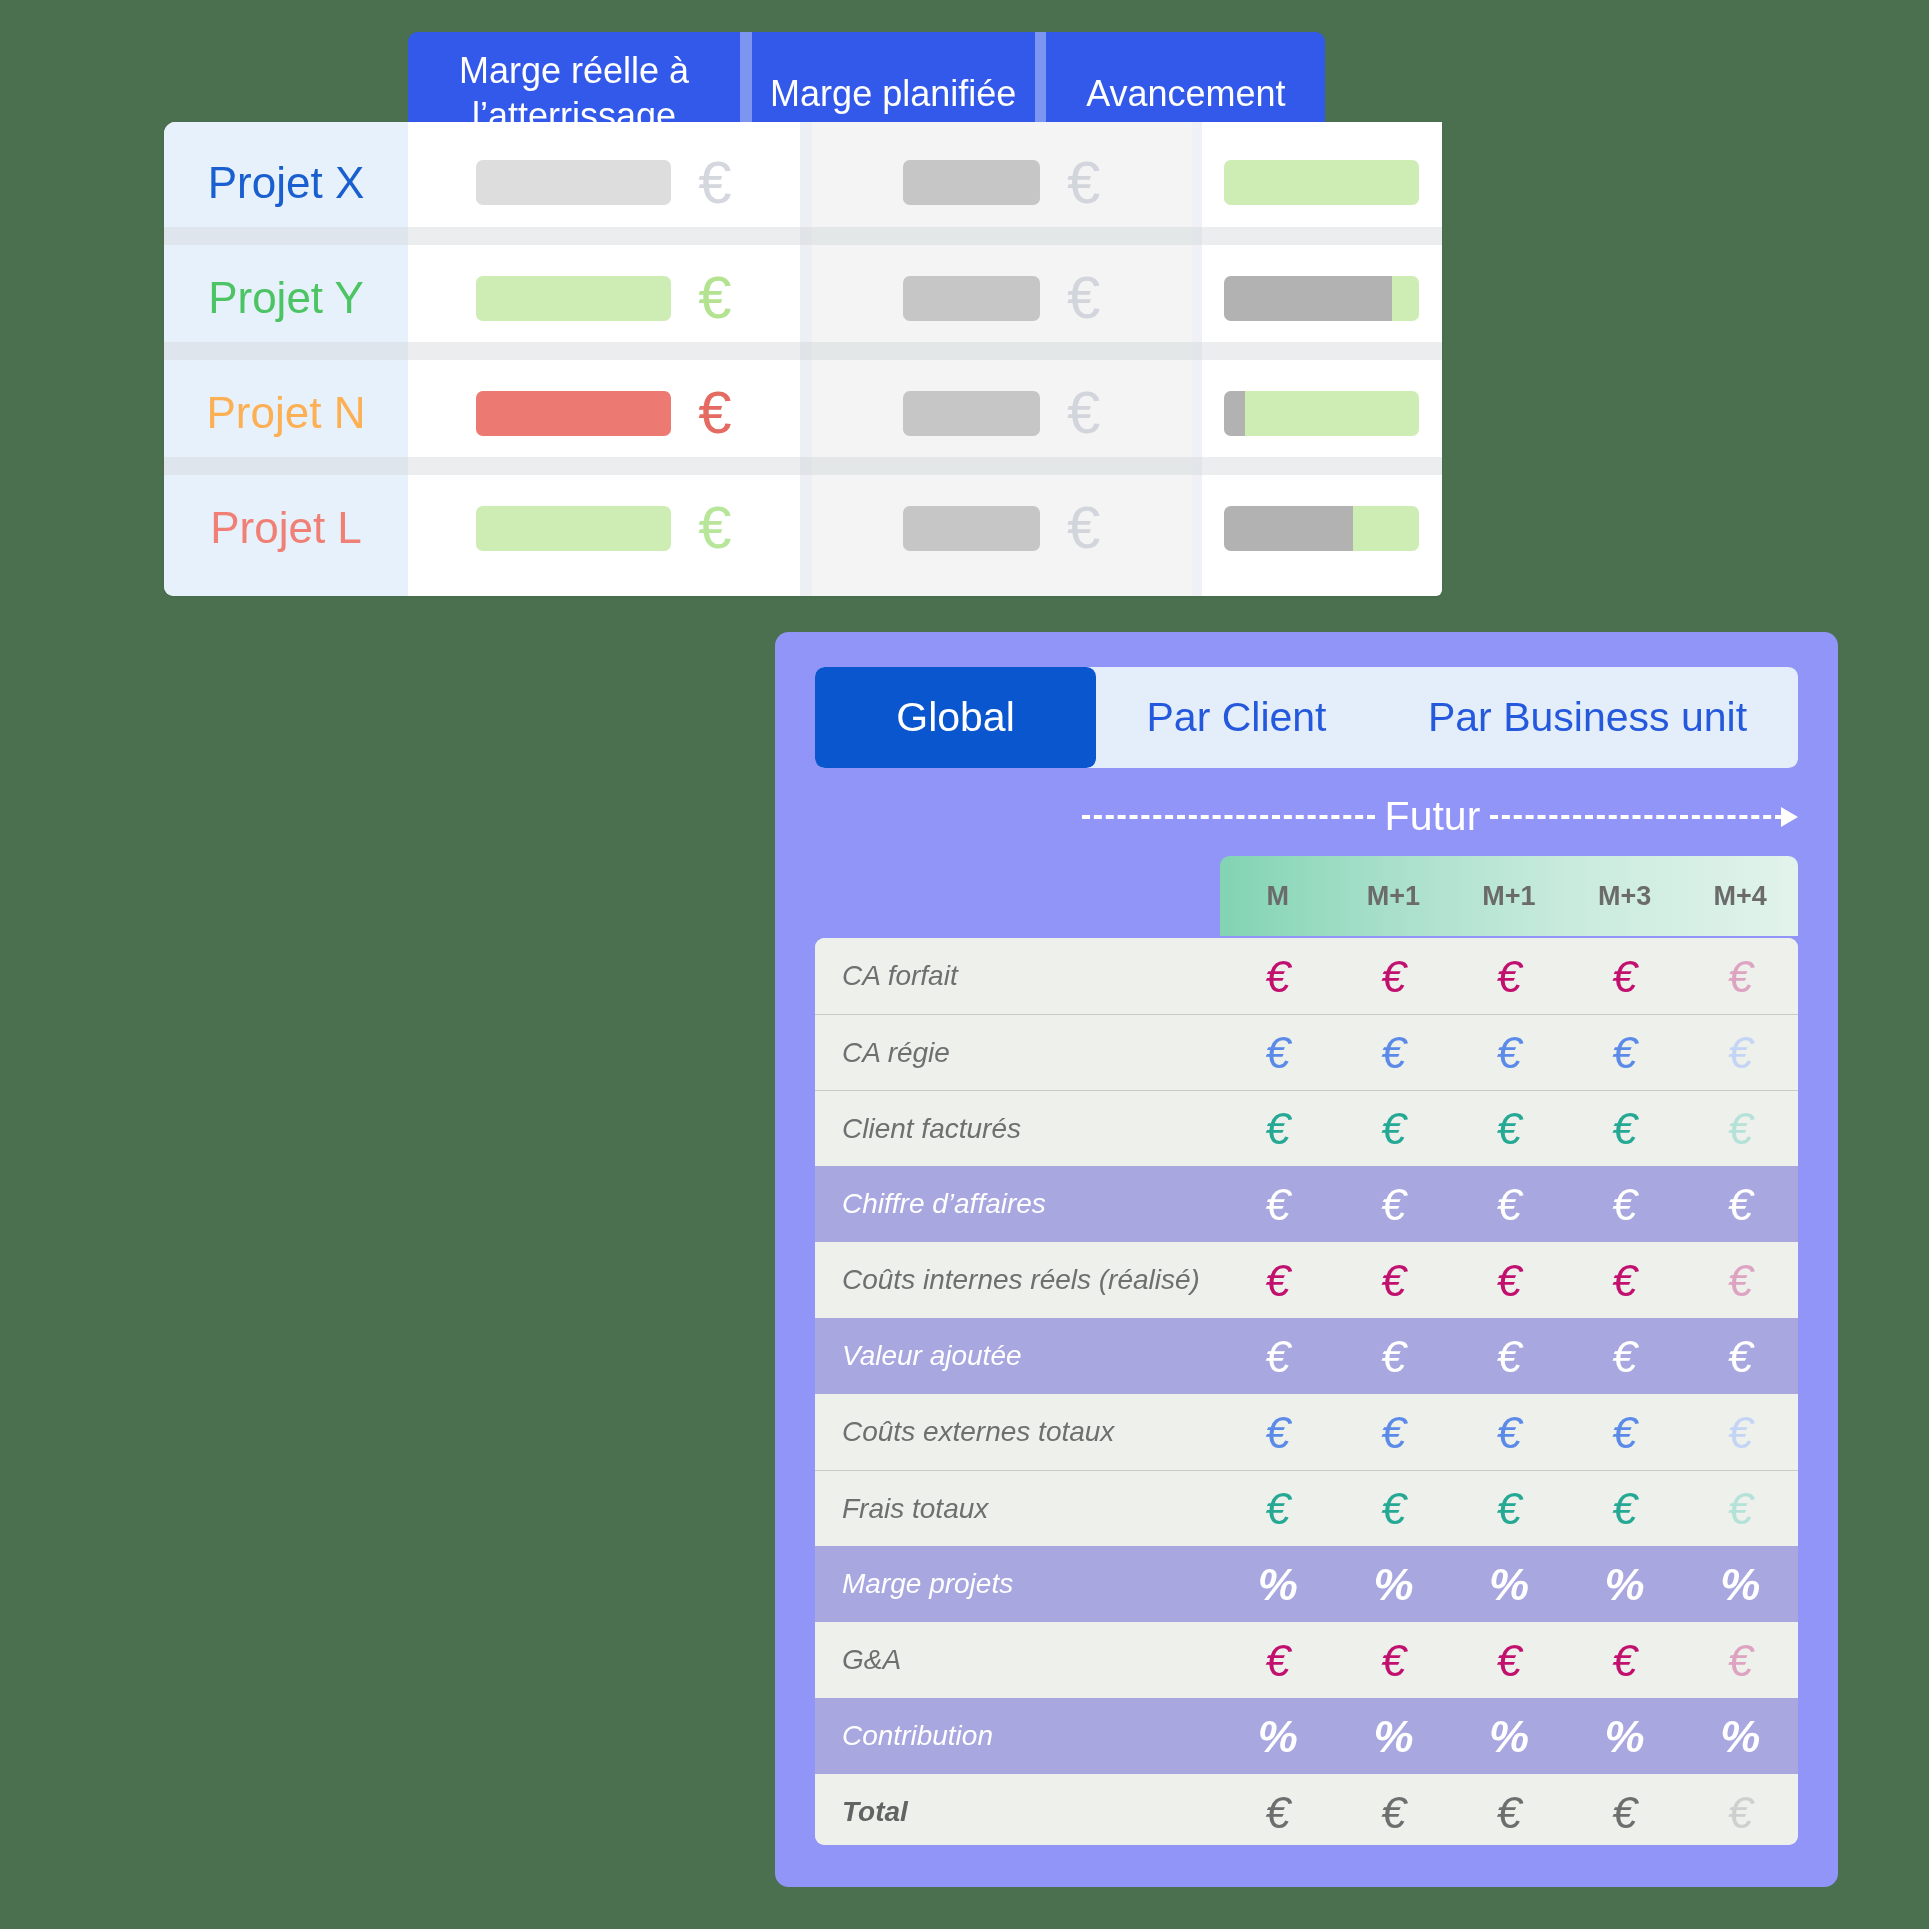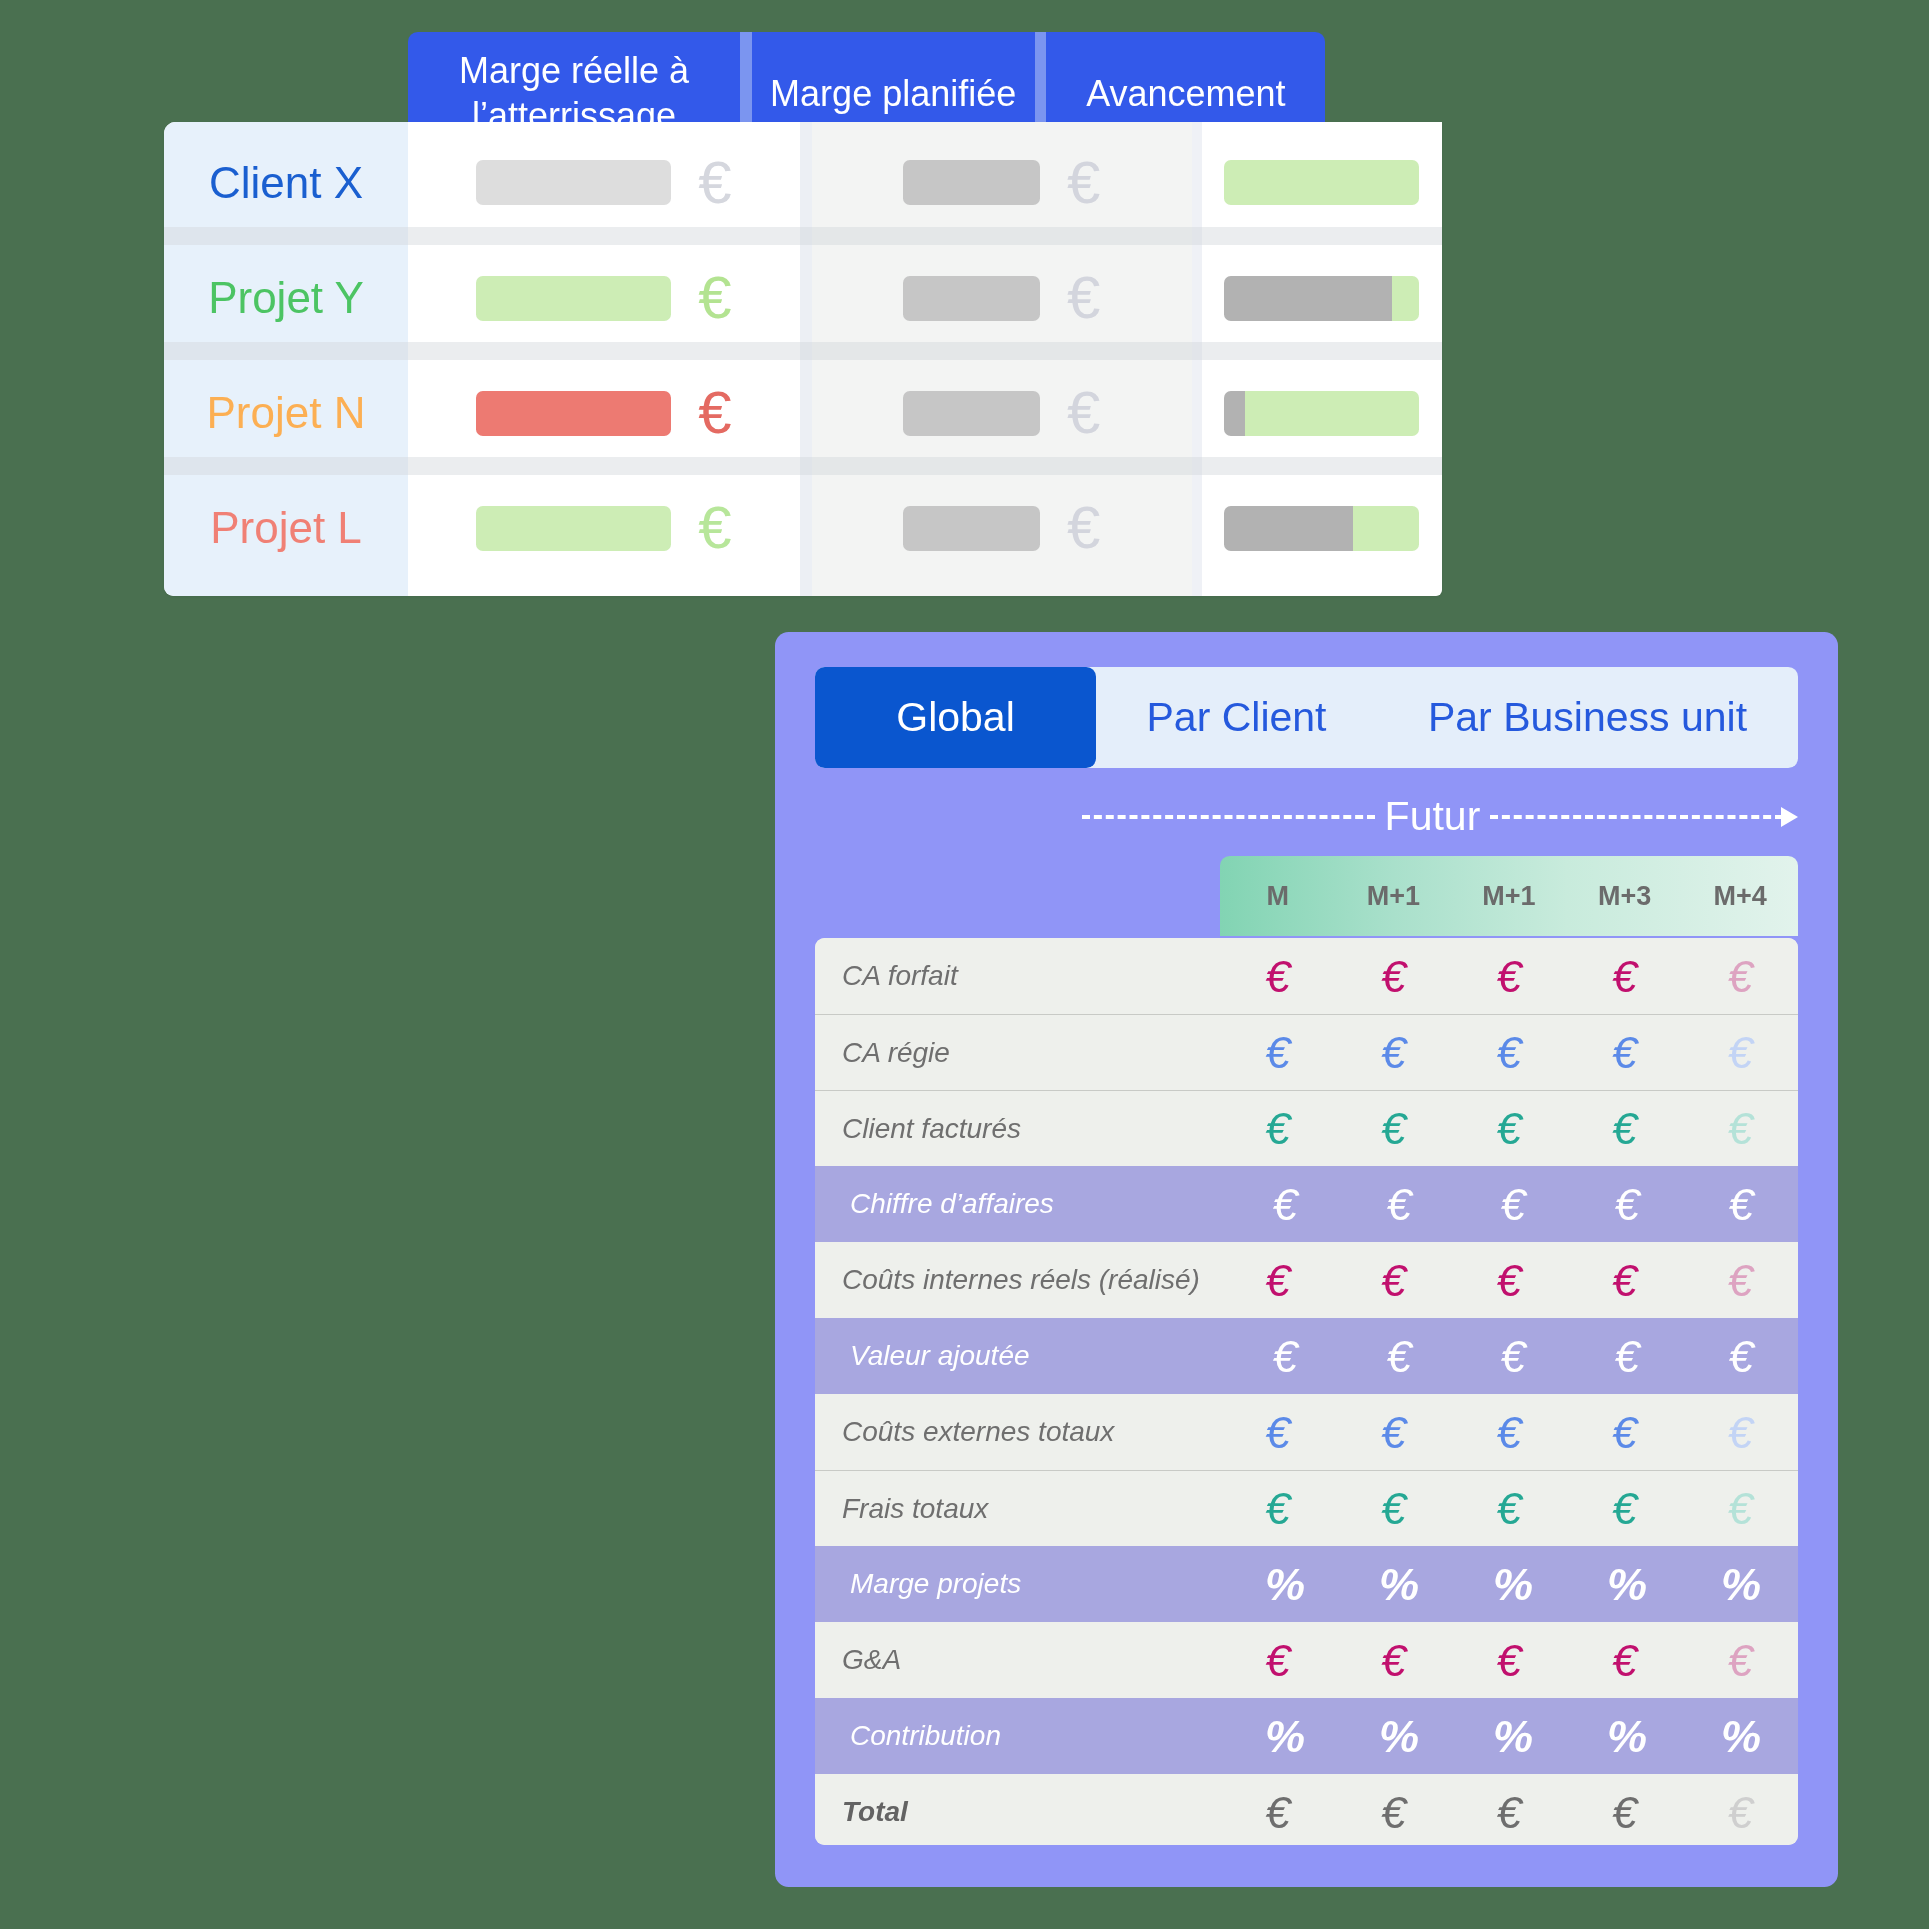--- a/index.html
+++ b/index.html
@@ -142,21 +142,21 @@
   }
 
   .ftable {
     position: absolute; left: 40px; top: 306px;
     width: 983px; height: 907px;
     border-radius: 9.8px; overflow: hidden;
     background: #eef0ec;
   }
   .frow { display: flex; align-items: center; height: 76px; font-style: italic; }
   .frow.alt { background: #eef0ec; }
-  .frow.hl  { background: #a8a7e0; padding-left: 8px; }
+  .frow.hl  { background: #a8a7e0; }
   .frow + .frow.alt { border-top: 1px solid #c8cac6; }
   .frow.hl + .frow.alt { border-top: none; }
   .frow.alt + .frow.hl { border-top: none; }
   .f-label {
     width: 405px; padding-left: 27px;
     font-size: 28px; color: #6f6f6f;
   }
   .frow.hl .f-label { color: #ffffff; }
   .frow.total .f-label { color: #636363; font-weight: bold; }
   .f-cells { flex: 1; display: flex; }
@@ -182,21 +182,21 @@
     </div>
 
     <div class="pbody">
       <div class="p-namecol"></div>
       <div class="p-strip-mid"></div>
       <div class="p-planned-bg"></div>
       <div class="p-strip-mid2"></div>
 
       <div id="project-rows">
           <div class="prow" style="top: 11.7px;">
-            <div class="p-name" style="color: rgb(26, 95, 208);">Client X</div>
+            <div class="p-name" style="color: rgb(26, 95, 208);">Projet X</div>
             <div class="p-cell actual">
               <div class="bar w-actual" style="background: rgb(221, 221, 221);"></div>
               <div class="euro-big" style="color: rgb(213, 215, 222);">€</div>
             </div>
             <div class="p-cell planned">
               <div class="bar w-planned" style="background: rgb(198, 198, 198);"></div>
               <div class="euro-big" style="color: rgb(211, 213, 221);">€</div>
             </div>
             <div class="p-cell prog">
               <div class="progwrap">

